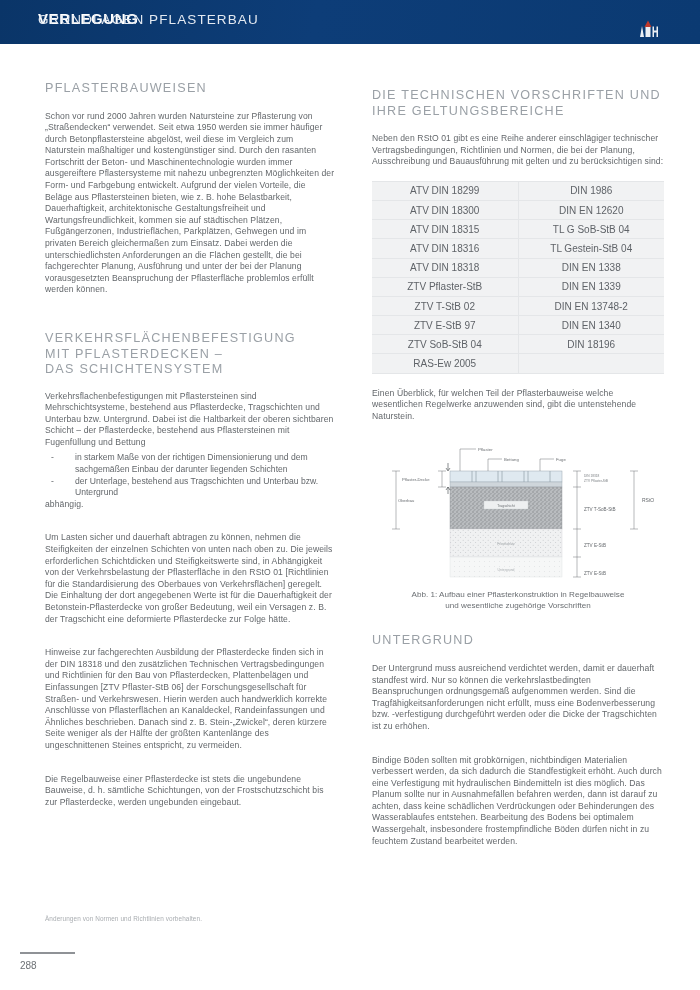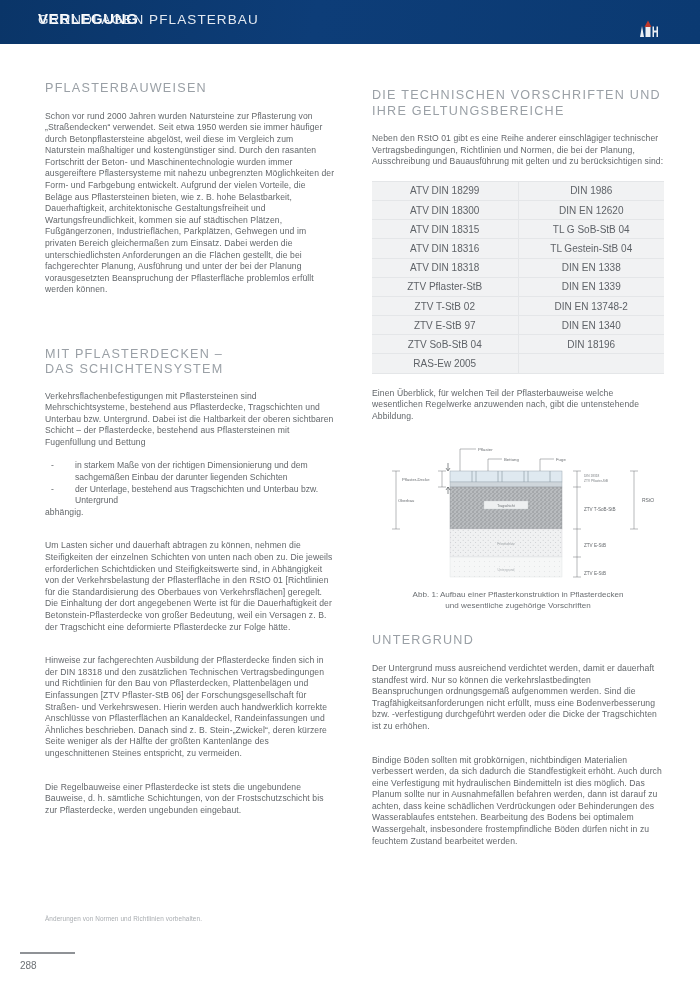--- a/index.html
+++ b/index.html
@@ -169,26 +169,26 @@
 
 <div class="col-left">
 
   <h2 class="section">PFLASTERBAUWEISEN</h2>
 
   <p class="body">Schon vor rund 2000 Jahren wurden Natursteine zur Pflasterung von „Straßendecken“ verwendet. Seit etwa 1950 werden sie immer häufiger durch Betonpflastersteine abgelöst, weil diese im Vergleich zum Naturstein maßhaltiger und kostengünstiger sind. Durch den rasanten Fortschritt der Beton- und Maschinentechnologie wurden immer ausgereiftere Pflastersysteme mit nahezu unbegrenzten Möglichkeiten der Form- und Farbgebung entwickelt. Aufgrund der vielen Vorteile, die Beläge aus Pflastersteinen bieten, wie z. B. hohe Belastbarkeit, Dauerhaftigkeit, architektonische Gestaltungsfreiheit und Wartungsfreundlichkeit, kommen sie auf städtischen Plätzen, Fußgängerzonen, Industrieflächen, Parkplätzen, Gehwegen und im privaten Bereich gleichermaßen zum Einsatz. Dabei werden die unterschiedlichsten Anforderungen an die Flächen gestellt, die bei fachgerechter Planung, Ausführung und unter der bei der Planung vorausgesetzten Beanspruchung der Pflasterfläche problemlos erfüllt werden können.</p>
 
   <div class="spacer-lg"></div>
 
   <h2 class="section tight">
-    <br>
+    <span>VERKEHRSFLÄCHENBEFESTIGUNG</span><br>
     <span>MIT PFLASTERDECKEN –</span><br>
     <span>DAS SCHICHTENSYSTEM</span>
   </h2>
 
-  <p class="body" style="margin-bottom:12px">Verkehrsflachenbefestigungen mit Pflastersteinen sind Mehrschichtsysteme, bestehend aus Pflasterdecke, Tragschichten und Unterbau bzw. Untergrund. Dabei ist die Haltbarkeit der oberen sichtbaren Schicht – der Pflasterdecke, bestehend aus Pflastersteinen mit Fugenfüllung und Bettung</p>
+  <p class="body" style="margin-bottom:4px">Verkehrsflachenbefestigungen mit Pflastersteinen sind Mehrschichtsysteme, bestehend aus Pflasterdecke, Tragschichten und Unterbau bzw. Untergrund. Dabei ist die Haltbarkeit der oberen sichtbaren Schicht – der Pflasterdecke, bestehend aus Pflastersteinen mit Fugenfüllung und Bettung</p>
 
   <ul class="dashlist">
     <li>
       <span class="dash">-</span>
       <span>in starkem Maße von der richtigen Dimensionierung und dem sachgemäßen Einbau der darunter liegenden Schichten</span>
     </li>
     <li>
       <span class="dash">-</span>
       <span>der Unterlage, bestehend aus Tragschichten und Unterbau bzw. Untergrund</span>
     </li>
@@ -258,21 +258,21 @@
         </tr>
         <tr>
           <td class="c1">RAS-Ew 2005</td>
           <td></td>
         </tr>
       </tbody>
   </table>
 
   <div class="spacer-md"></div>
 
-  <p class="body">Einen Überblick, für welchen Teil der Pflasterbauweise welche wesentlichen Regelwerke anzuwenden nach, gibt die untenstehende Abbildung.</p>
+  <p class="body">Einen Überblick, für welchen Teil der Pflasterbauweise welche wesentlichen Regelwerke anzuwenden sind, gibt die untenstehende Naturstein.</p>
 
   <div class="figure-wrap">
     <svg class="figsvg" viewBox="0 0 292 140" width="292" height="140">
       <defs>
         <pattern id="tragPat" width="4" height="4" patternUnits="userSpaceOnUse">
           <rect width="4" height="4" fill="#b9bcbf"></rect>
           <circle cx="1" cy="1" r="0.7" fill="#7e8286"></circle>
           <circle cx="3" cy="2.6" r="0.6" fill="#8d9195"></circle>
           <circle cx="2" cy="3.4" r="0.45" fill="#6f7377"></circle>
         </pattern>
@@ -350,21 +350,21 @@
       <text x="212" y="38" font-size="3.2" fill="#7b7f83" font-family="Liberation Sans, sans-serif">DIN 18318</text>
       <text x="212" y="43" font-size="3.2" fill="#7b7f83" font-family="Liberation Sans, sans-serif">ZTV Pflaster-StB</text>
       <text x="212" y="72" font-size="4.6" fill="#65696d" font-family="Liberation Sans, sans-serif">ZTV T-SoB-StB</text>
       <text x="212" y="108" font-size="4.6" fill="#65696d" font-family="Liberation Sans, sans-serif">ZTV E-StB</text>
       <text x="212" y="136" font-size="4.6" fill="#65696d" font-family="Liberation Sans, sans-serif">ZTV E-StB</text>
       <text x="270" y="63" font-size="5" fill="#65696d" font-family="Liberation Sans, sans-serif">RStO</text>
     </svg>
   </div>
 
   <div class="caption">
-    <span>Abb. 1: Aufbau einer Pflasterkonstruktion in Pflasterdecken</span><br>
+    <span>Abb. 1: Aufbau einer Pflasterkonstruktion in Regelbauweise</span><br>
     <span>und wesentliche zugehörige Vorschriften</span>
   </div>
 
   <div class="spacer-lg"></div>
 
   <h2 class="section">UNTERGRUND</h2>
 
   <p class="body">Der Untergrund muss ausreichend verdichtet werden, damit er dauerhaft standfest wird. Nur so können die verkehrslastbedingten Beanspruchungen ordnungsgemäß aufgenommen werden. Sind die Tragfähigkeitsanforderungen nicht erfüllt, muss eine Bodenverbesserung bzw. -verfestigung durchgeführt werden oder die Dicke der Tragschichten ist zu erhöhen.</p>
 
   <div class="spacer-sm"></div>

